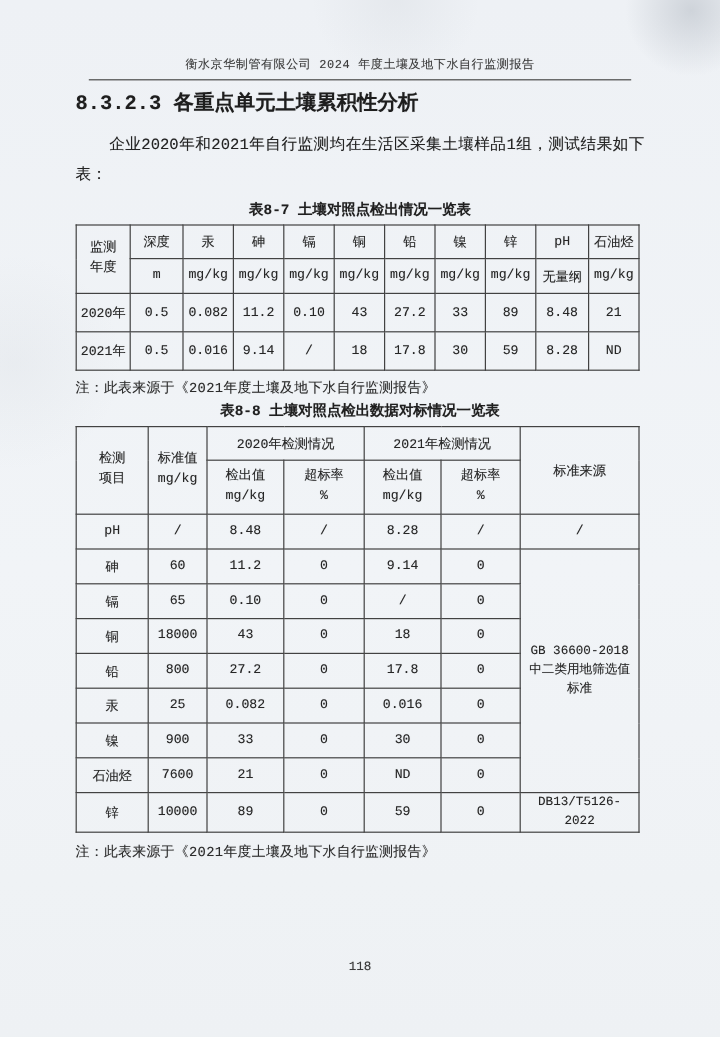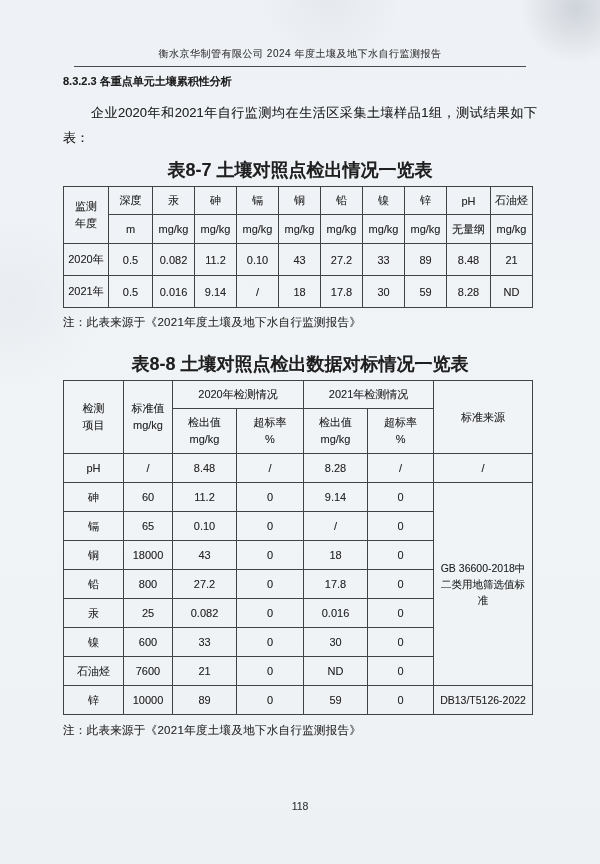--- a/index.html
+++ b/index.html
@@ -7,44 +7,44 @@
     position:relative;
     width:600px;height:864px;
     margin:0 auto;
     background:#f0f3f6;
     background-image:
       radial-gradient(circle at 96% 1%, rgba(125,135,148,0.28), transparent 55px),
       radial-gradient(circle at 55% 0%, rgba(150,158,168,0.10), transparent 70px),
       radial-gradient(circle at 2% 35%, rgba(150,158,168,0.08), transparent 90px),
       linear-gradient(180deg,#eef1f5 0%,#f1f4f7 55%,#eef1f4 100%);
     color:#262626;
-    font-family:Liberation Sans, sans-serif;
+    font-family:Liberation Mono, monospace;
     overflow:hidden;
     text-shadow:0 0 0.6px rgba(45,45,45,0.35);
   }
   .doc-header{padding-top:47px;}
   .doc-header .title{
     text-align:center;font-size:10px;color:#3c3c3c;letter-spacing:0.5px;
   }
   .header-rule{
     width:452px;margin:5px auto 0;border-top:1.5px solid #4a4a4a;height:0;
   }
   .content{width:474px;margin:0 auto 0 63px;}
   .para{
     margin:20px 0 0 0;font-size:13px;line-height:24.5px;
     text-align:justify;text-indent:2.15em;color:#232323;
   }
   .para.intro{margin-top:9px;}
   .section-heading{
-    margin:7px 0 12px 0;font-size:11px;font-weight:bold;color:#1e1e1e;
+    margin:7px 0 12px 0;font-size:17px;font-weight:bold;color:#1e1e1e;
   }
   .tbl-caption{
-    margin:8px 0 4px 0;text-align:center;font-size:18px;font-weight:bold;color:#1f1f1f;
-  }
-  .tbl-caption.second{margin-top:22px;}
+    margin:8px 0 4px 0;text-align:center;font-size:12px;font-weight:bold;color:#1f1f1f;
+  }
+  .tbl-caption.second{margin-top:3px;}
   table{
     border-collapse:collapse;table-layout:fixed;width:469px;
     font-size:11px;color:#262626;
   }
   table,td{border:1px solid #424242;}
   td{text-align:center;vertical-align:middle;padding:0 1px;overflow:hidden;}
   .t1-h1 td{height:27px;}
   .t1-h2 td{height:28px;}
   .t1-data td{height:31px;}
   .t2-h1 td{height:27px;}
@@ -243,21 +243,21 @@
       <tr class="t2-data">
         <td>汞</td>
         <td>25</td>
         <td>0.082</td>
         <td>0</td>
         <td>0.016</td>
         <td>0</td>
       </tr>
       <tr class="t2-data">
         <td>镍</td>
-        <td>600</td>
+        <td>900</td>
         <td>33</td>
         <td>0</td>
         <td>30</td>
         <td>0</td>
       </tr>
       <tr class="t2-data">
         <td>石油烃</td>
         <td>7600</td>
         <td>21</td>
         <td>0</td>

